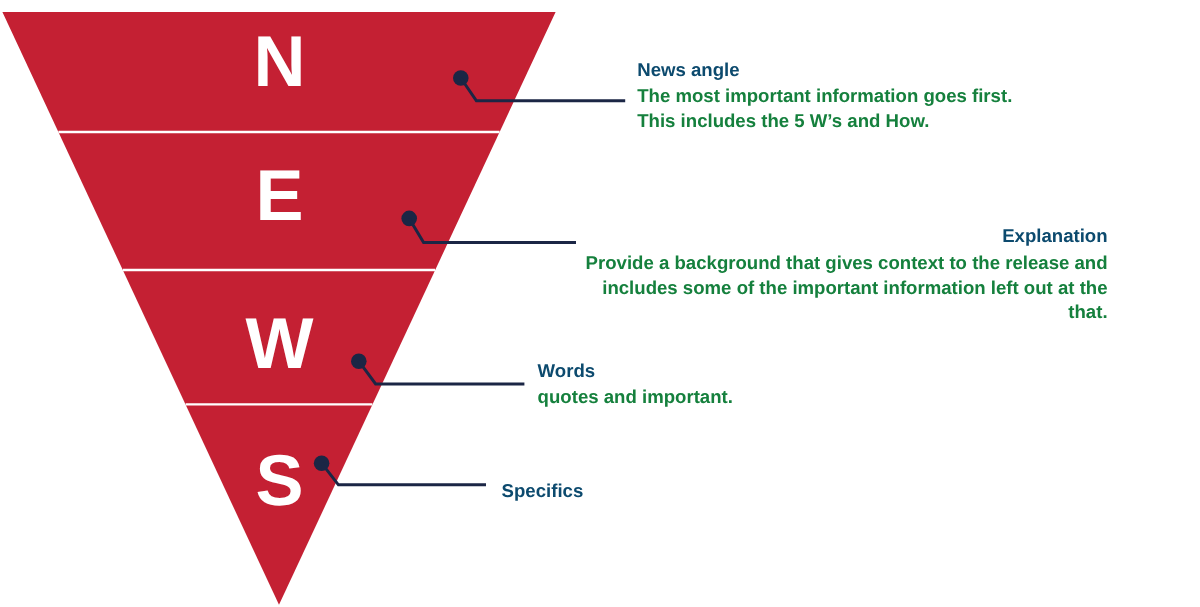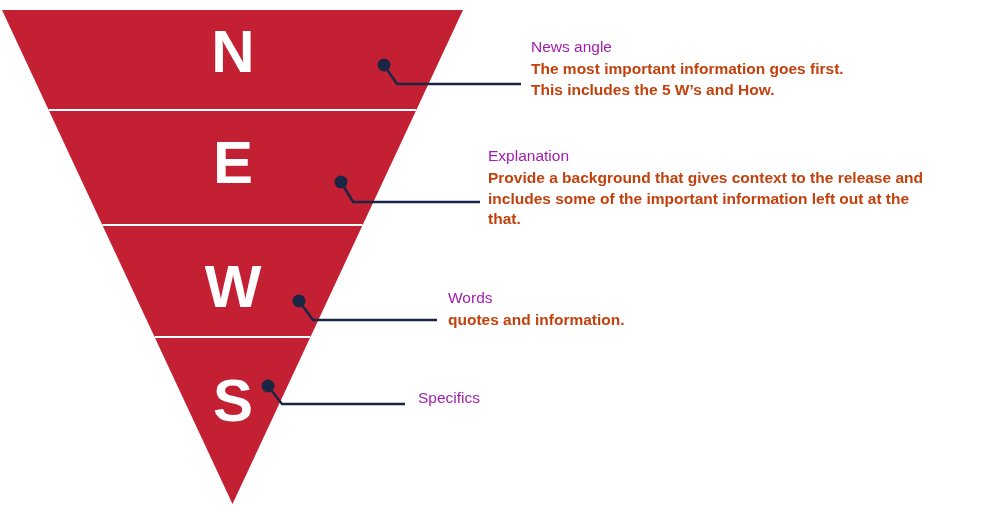--- a/index.html
+++ b/index.html
@@ -20,33 +20,34 @@
     fill: #ffffff;
     text-anchor: middle;
   }
 
   .ann {
     position: absolute;
     white-space: nowrap;
   }
   .ann-title {
     font-size: 15.5px;
-    font-weight: 400;
-    color: #a21caf;
+    font-weight: 700;
+    color: #0c4a6e;
     line-height: 20px;
+    margin-top: 12px;
   }
   .ann-body { margin-top: 2px; }
   .ann-line {
     font-size: 15.5px;
     font-weight: 700;
-    color: #c2410c;
+    color: #15803d;
     line-height: 20.5px;
   }
   .ann-news        { left: 531px; top: 37px;  }
-  .ann-explanation { left: 488px; top: 146px; }
+  .ann-explanation { left: 488px; top: 176px; text-align: right; }
   .ann-words       { left: 448px; top: 288px; }
   .ann-specifics   { left: 418px; top: 388px; }
 </style>
 </head>
 <body>
 
 <div class="stage">
 
   <svg width="1000" height="506" viewBox="0 0 1000 506">
 
@@ -87,21 +88,21 @@
     <div class="ann-body">
       <div class="ann-line">Provide a background that gives context to the release and</div>
       <div class="ann-line">includes some of the important information left out at the</div>
       <div class="ann-line">that.</div>
     </div>
   </div>
 
   <div class="ann ann-words">
     <div class="ann-title">Words</div>
     <div class="ann-body">
-      <div class="ann-line">quotes and information.</div>
+      <div class="ann-line">quotes and important.</div>
     </div>
   </div>
 
   <div class="ann ann-specifics">
     <div class="ann-title">Specifics</div>
     <div class="ann-body">
     </div>
   </div>
 
 </div>

